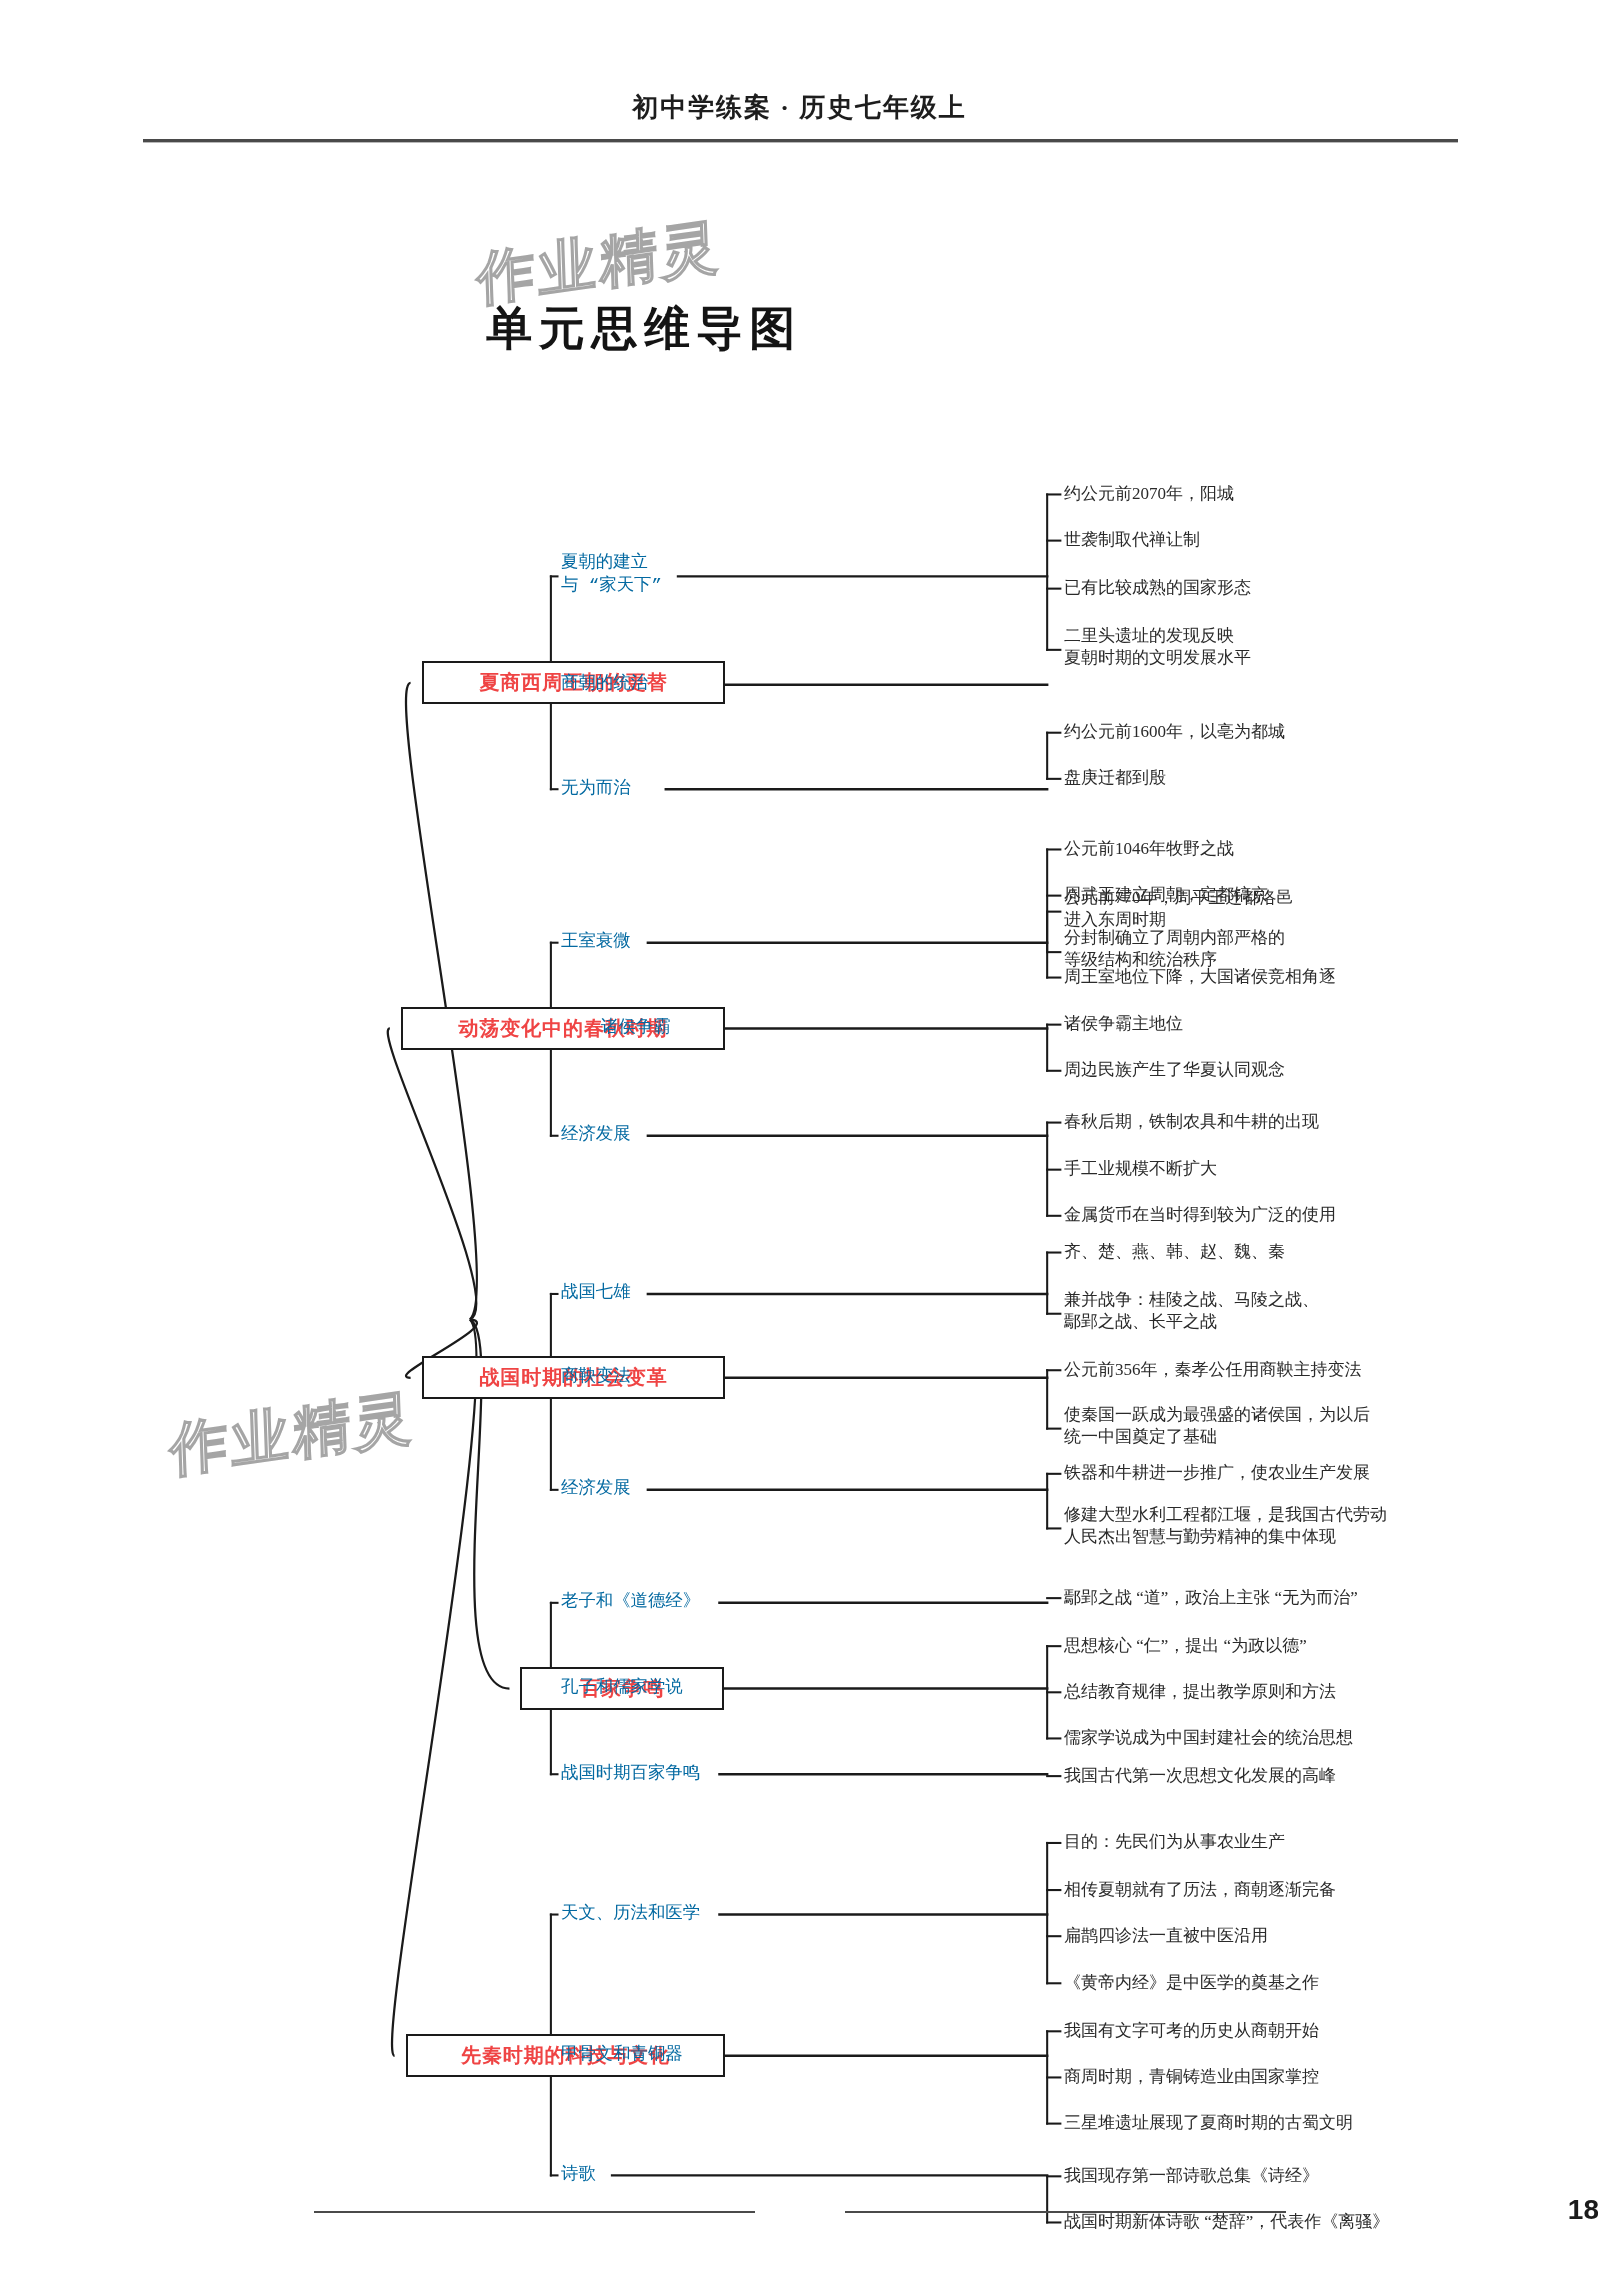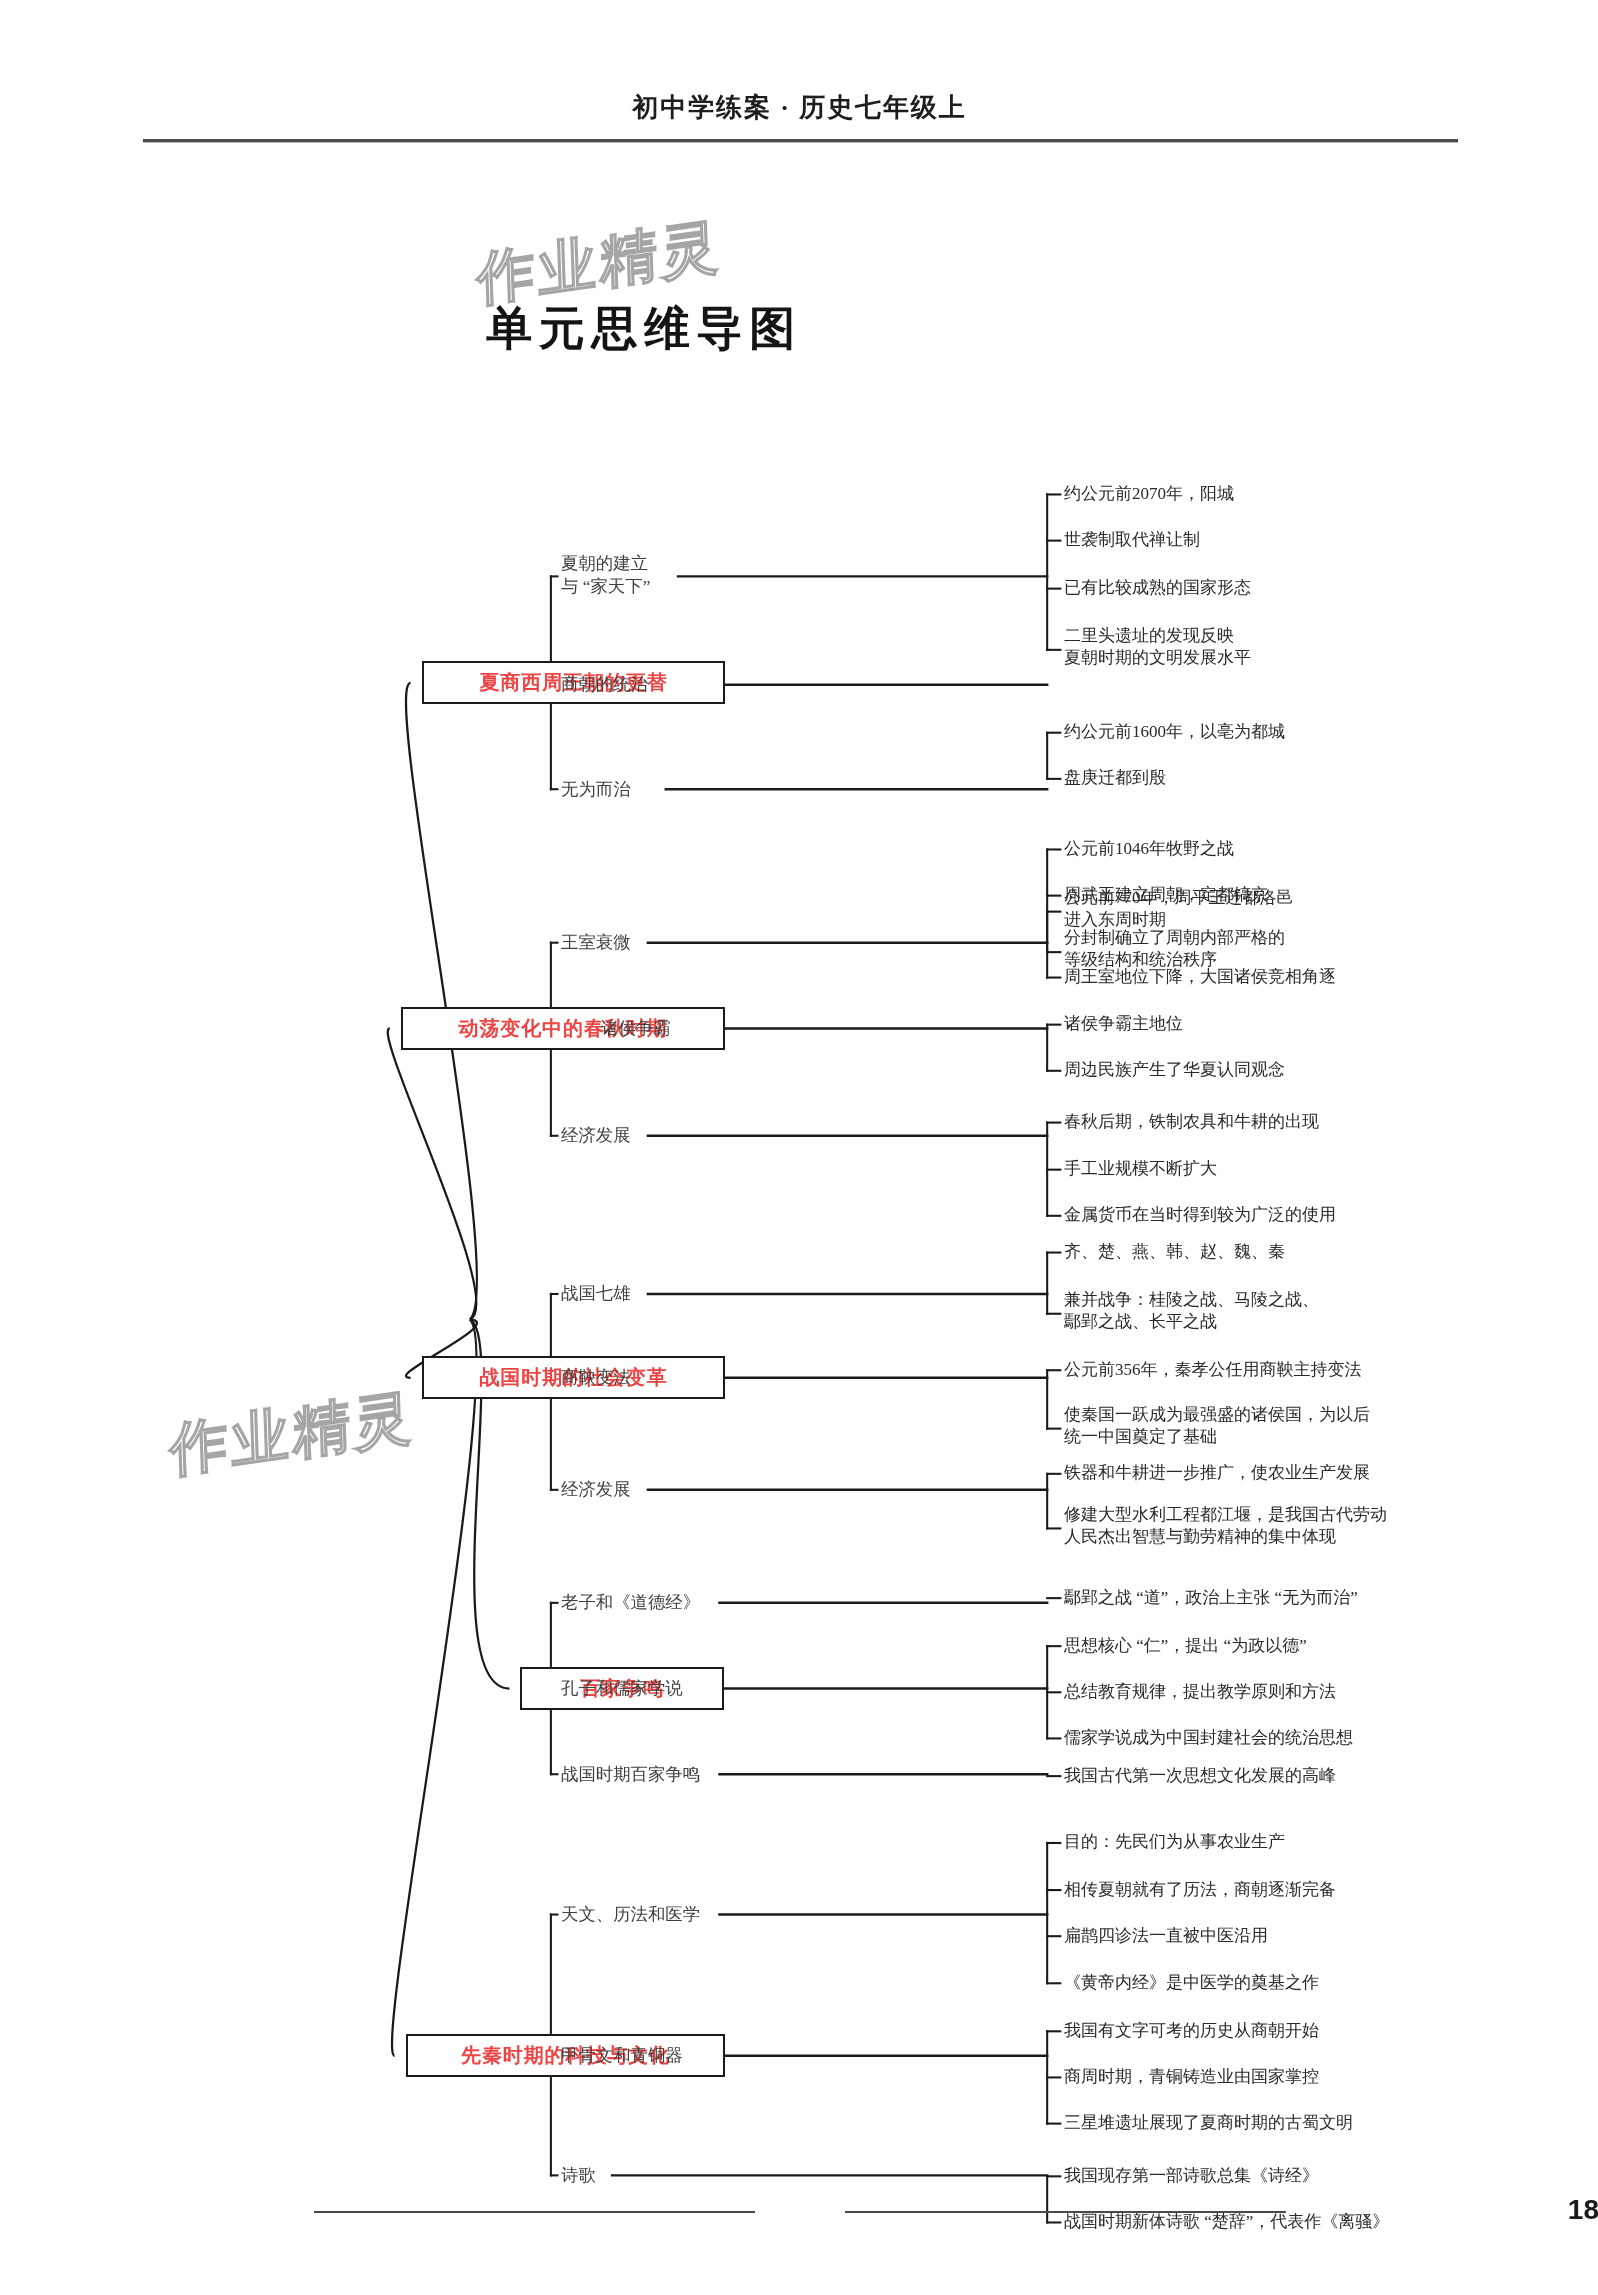--- a/index.html
+++ b/index.html
@@ -76,22 +76,22 @@
     display:flex;align-items:center;justify-content:center;
     box-sizing:border-box;
     font-family:"Liberation Sans","DejaVu Sans",sans-serif;
     font-weight:700;font-size:20px;letter-spacing:0.9px;color:#ef4444;
     height:43px;
     margin-left:11px;
   }
 
   
   .l2-label{
-    position:absolute;font-size:17.4px;line-height:1.3;color:#404040;
-    font-family:Liberation Serif, serif;
+    position:absolute;font-size:17.4px;line-height:1.3;color:#0369a1;
+    font-family:Liberation Mono, monospace;
     white-space:pre-line;
   }
 
   
   .leaf{
     position:absolute;font-size:17px;line-height:1.32;color:#2a2a2a;
     font-family:"Liberation Serif","DejaVu Serif",serif;
     white-space:pre-line;
   }
 </style>

